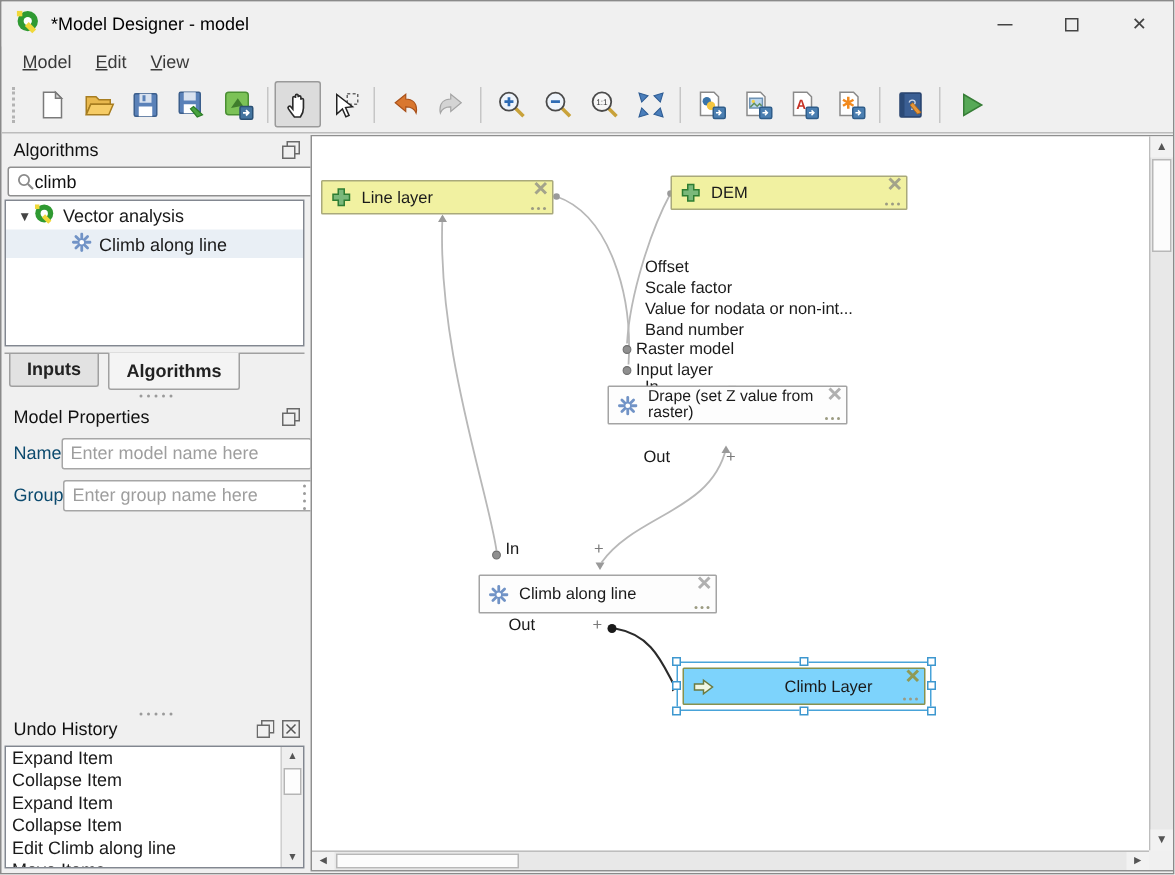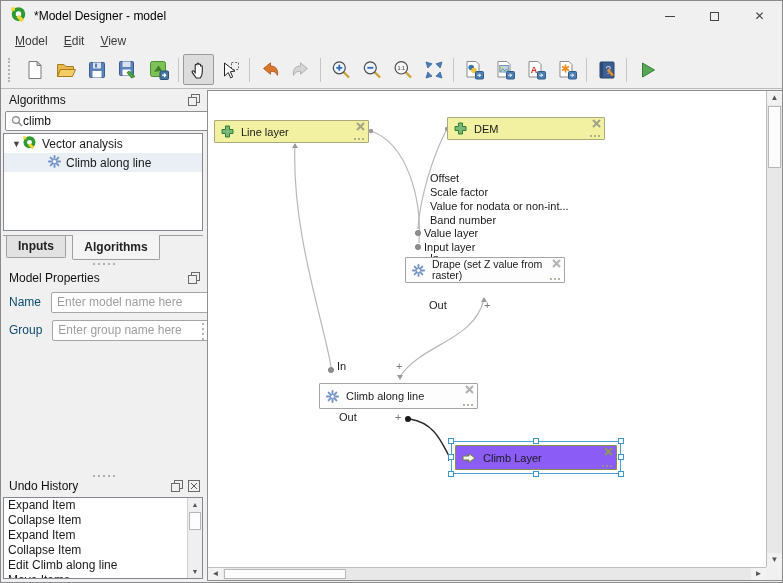--- a/index.html
+++ b/index.html
@@ -58,21 +58,21 @@
   .tab.active { background: #f4f4f4; margin-top: -1px; padding-top: 5px; padding-bottom: 5px; }
   .hsplit { position: absolute; left: 0; width: 205px; height: 6px; display: flex;
             align-items: center; justify-content: center; gap: 3px; }
   .hsplit i { width: 2px; height: 2px; background: #9a9a9a; border-radius: 50%; }
   .vsplit { position: absolute; right: 1px; width: 4px; display: flex; flex-direction: column;
             align-items: center; justify-content: center; gap: 3px; }
   .vsplit i { width: 2px; height: 2px; background: #9a9a9a; border-radius: 50%; }
   .frow { position: absolute; left: 8px; width: 192px; height: 22px; display: flex; align-items: center; }
   .frow label { width: 36px; color: #0c4a6e; }
   .frow input { flex: 1; height: 21px; border: 1px solid #a6a6a6; border-radius: 2px;
-                padding: 0 5px; font: 12px "Liberation Sans", sans-serif; background: #fff; margin-left: 10px; }
+                padding: 0 5px; font: 12px "Liberation Sans", sans-serif; background: #fff; }
   .frow input::placeholder { color: #9e9e9e; }
   .ulist { position: absolute; left: 2px; top: 408px; width: 200px; height: 82px;
            background: #fff; border: 1px solid #828790; overflow: hidden; }
   .uitem { height: 15px; line-height: 15px; padding-left: 4px; white-space: nowrap; }
   .uscroll { position: absolute; right: 0; top: 0; bottom: 0; width: 15px; background: #efefef;
              border-left: 1px solid #cfcfcf; }
   .uarrow { position: absolute; left: 0; width: 100%; height: 13px; text-align: center;
             font-size: 7px; color: #555; line-height: 13px; }
   .uthumb { position: absolute; left: 1px; top: 14px; width: 12px; height: 18px;
             background: #fdfdfd; border: 1px solid #b5b5b5; }
@@ -96,21 +96,21 @@
             background: #fcfcfc; border: 1px solid #b8b8b8; }
   .scorner { position: absolute; right: 0; bottom: 0; width: 16px; height: 13px; background: #f0f0f0; }
 
   .edges { position: absolute; left: 0; top: 0; }
   .mnode { position: absolute; display: flex; align-items: center; font-size: 11px;
            border: 1px solid #a9a97b; border-radius: 1px; }
   .mnode .nicon { margin-left: 6px; display: inline-flex; }
   .mnode .nlabel { margin-left: 7px; padding-right: 20px; }
   .node-input { background: #f1f1a1; }
   .node-algo  { background: #fdfdfd; border-color: #a4a4a4; }
-  .node-out   { background: #8b5cf6; border-color: #87914e; }
+  .node-out   { background: #7dd3fc; border-color: #87914e; gap: 40px; }
   .nx { position: absolute; right: 3px; top: 0px; }
   .ndots { position: absolute; right: 4px; bottom: 2px; display: flex; gap: 1.5px; }
   .ndots i { width: 2.5px; height: 2.5px; border-radius: 50%; background: #9b9b82; }
   .plabel { position: absolute; font-size: 11px; color: #1a1a1a; white-space: nowrap; }
   .toggle { position: absolute; font-size: 11px; color: #7a7a7a; }
   .sel-outline { position: absolute; border: 1px solid #48a3d9; }
   .handle { position: absolute; width: 6px; height: 6px; background: #fff; border: 1px solid #3d97cf; }
   .drape-label { font-size: 10.5px; line-height: 11px; }
 </style>
 </head>
@@ -476,21 +476,21 @@
               <i></i>
               <i></i>
               <i></i>
             </span>
         </div>
 
         <span class="plabel" style="left:222px;top:81px">Offset</span>
         <span class="plabel" style="left:222px;top:95px">Scale factor</span>
         <span class="plabel" style="left:222px;top:109px">Value for nodata or non-int...</span>
         <span class="plabel" style="left:222px;top:123px">Band number</span>
-        <span class="plabel" style="left:216px;top:136px">Value layer</span>
+        <span class="plabel" style="left:216px;top:136px">Raster model</span>
         <span class="plabel" style="left:216px;top:150px">Input layer</span>
         <span class="plabel" style="left:222px;top:161px">In</span>
         <span class="toggle" style="left:277px;top:161px">−</span>
 
         <div class="mnode node-algo" style="left:197px;top:166px;width:160px;height:26px">
           <span class="nicon">
               <svg width="13" height="13" viewBox="0 0 14 14">
                 <g stroke="#7193c6" stroke-width="2" stroke-linecap="round">
                   <line x1="7" y1="1" x2="7" y2="13"></line>
                   <line x1="1" y1="7" x2="13" y2="7"></line>

